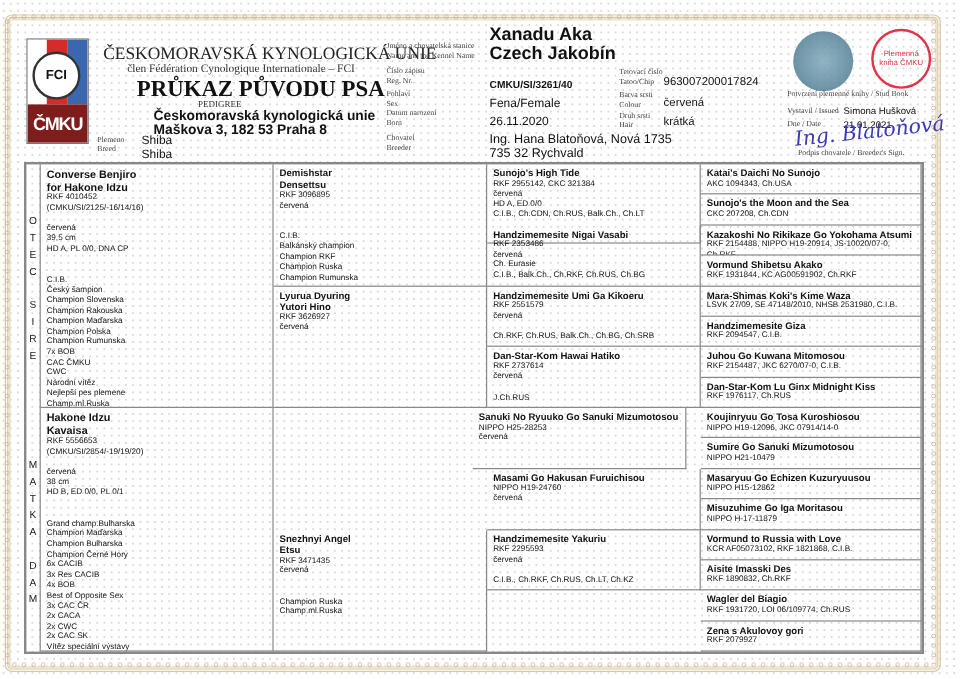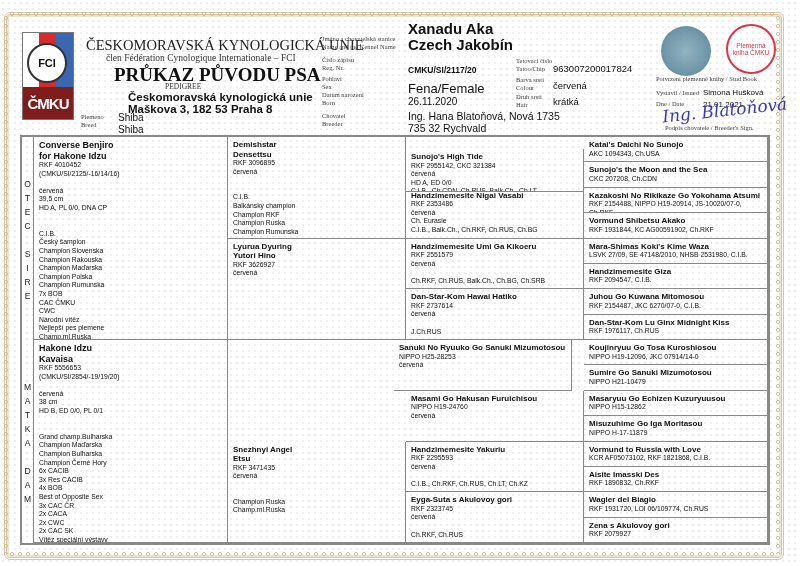--- a/index.html
+++ b/index.html
@@ -42,21 +42,21 @@
   .hdr-ped { position:absolute; left:165px; top:82px; font-family:"Liberation Serif", serif; font-size:7.5px; color:#333; }
   .hdr-org { position:absolute; left:128px; top:91px; font-size:11.5px; font-weight:bold; line-height:12px; }
   .lbl-small { font-family:"Liberation Serif", serif; font-size:6.5px; color:#444; line-height:8px; }
   .breed-lbl { position:absolute; left:81px; top:113px; }
   .breed-val { position:absolute; left:118px; top:112px; font-size:10px; line-height:12px; }
 
   .f-lbl { position:absolute; left:322px; }
   .f-val { position:absolute; left:408px; }
   .name-val { top:21px; font-size:15px; font-weight:bold; line-height:16px; }
   .reg-val { top:65px; font-size:8.5px; font-weight:bold; }
-  .sex-val { top:81px; font-size:13px; }
+  .sex-val { top:81px; font-size:10px; }
   .born-val { top:96px; font-size:10px; }
   .breeder-val { top:110px; font-size:10.5px; line-height:12px; }
   .r-lbl { position:absolute; left:516px; }
   .r-val { position:absolute; left:553px; font-size:9.5px; }
 
   .seal-blue { position:absolute; left:661px; top:26px; width:50px; height:50px; border-radius:50%; background:radial-gradient(#7fa7b8,#3e6f86); opacity:.85; }
   .seal-red { position:absolute; left:726px; top:24px; width:50px; height:50px; border-radius:50%; border:2px solid #e0344a; box-sizing:border-box; color:#e0344a; font-size:6.5px; text-align:center; display:flex; align-items:center; justify-content:center; }
   .stud-lbl { position:absolute; left:656px; top:75px; }
   .iss-lbl { position:absolute; left:656px; top:89px; }
   .iss-val { position:absolute; left:703px; top:88px; font-size:8px; }
@@ -111,21 +111,21 @@
     <div>Name and the Kennel Name</div>
   </div>
 <div class="f-val name-val">
     <div>Xanadu Aka</div>
     <div>Czech Jakobín</div>
   </div>
 <div class="f-lbl lbl-small" style="top:56px">
     <div>Číslo zápisu</div>
     <div>Reg. Nr.</div>
   </div>
-<div class="f-val reg-val">CMKU/SI/2117/20</div>
+<div class="f-val reg-val">CMKU/SI/3261/40</div>
 <div class="f-lbl lbl-small" style="top:75px">
     <div>Pohlaví</div>
     <div>Sex</div>
   </div>
 <div class="f-val sex-val">Fena/Female</div>
 <div class="f-lbl lbl-small" style="top:91px">
     <div>Datum narození</div>
     <div>Born</div>
   </div>
 <div class="f-val born-val">26.11.2020</div>
@@ -259,21 +259,21 @@
     <div class="cell" style="left: 206px; top: 304.5px; width: 178px; height: 101.5px;">
       <div class="nm">Snezhnyi Angel</div>
       <div class="nm">Etsu</div>
       <div>RKF 3471435</div>
       <div>červená</div>
       <div>&nbsp;</div>
       <div>&nbsp;</div>
       <div>Champion Ruska</div>
       <div>Champ.ml.Ruska</div>
     </div>
-    <div class="cell" style="left: 384px; top: 12px; width: 178px; height: 43px;">
+    <div class="cell" style="left: 384px; top: 0px; width: 178px; height: 66px;">
       <div class="nm">Sunojo's High Tide</div>
       <div>RKF 2955142, CKC 321384</div>
       <div>červená</div>
       <div>HD A, ED 0/0</div>
       <div>C.I.B., Ch.CDN, Ch.RUS, Balk.Ch., Ch.LT</div>
     </div>
     <div class="cell" style="left: 384px; top: 50.75px; width: 178px; height: 50.75px;">
       <div class="nm">Handzimemesite Nigai Vasabi</div>
       <div>RKF 2353486</div>
       <div>červená</div>
@@ -304,27 +304,20 @@
       <div>NIPPO H19-24760</div>
       <div>červená</div>
     </div>
     <div class="cell" style="left: 384px; top: 304.5px; width: 178px; height: 50.75px;">
       <div class="nm">Handzimemesite Yakuriu</div>
       <div>RKF 2295593</div>
       <div>červená</div>
       <div>&nbsp;</div>
       <div>C.I.B., Ch.RKF, Ch.RUS, Ch.LT, Ch.KZ</div>
     </div>
-    <div class="cell" style="left: 384px; top: 355.25px; width: 178px; height: 50.75px;">
-      <div class="nm">Eyga-Suta s Akulovoy gori</div>
-      <div>RKF 2323745</div>
-      <div>červená</div>
-      <div>&nbsp;</div>
-      <div>Ch.RKF, Ch.RUS</div>
-    </div>
     <div class="cell" style="left: 562px; top: 0px; width: 184px; height: 25.375px;">
       <div class="nm">Katai's Daichi No Sunojo</div>
       <div>AKC 1094343, Ch.USA</div>
     </div>
     <div class="cell" style="left: 562px; top: 25.375px; width: 184px; height: 25.375px;">
       <div class="nm">Sunojo's the Moon and the Sea</div>
       <div>CKC 207208, Ch.CDN</div>
     </div>
     <div class="cell" style="left: 562px; top: 50.75px; width: 184px; height: 25.375px;">
       <div class="nm">Kazakoshi No Rikikaze Go Yokohama Atsumi</div>

